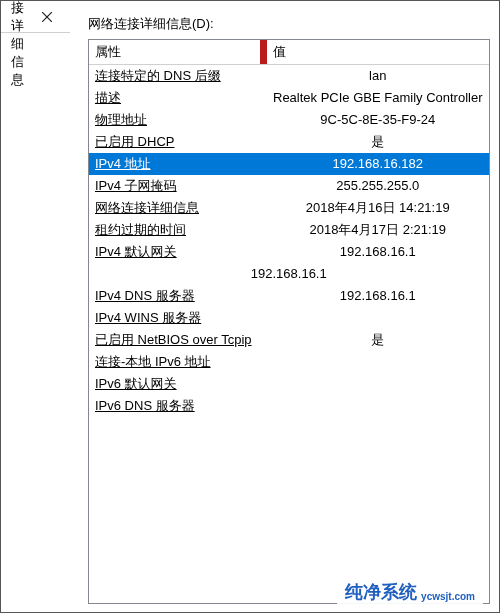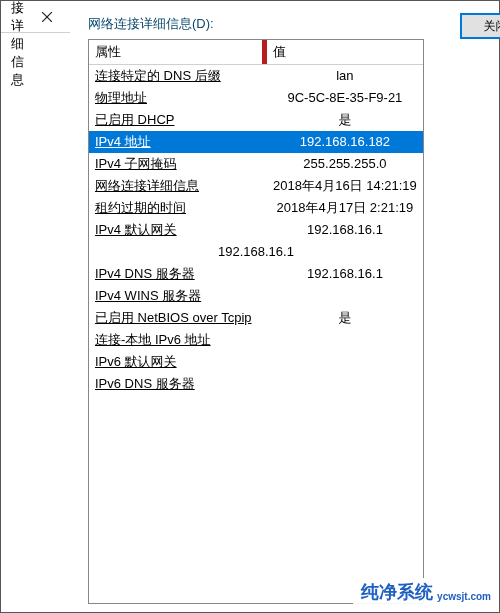--- a/index.html
+++ b/index.html
@@ -43,40 +43,40 @@
     cursor: pointer;
   }
   .content {
     flex: 1;
     padding: 14px 18px 8px 18px;
     display: flex;
     flex-direction: column;
   }
   .subtitle {
     font-size: 13px;
-    color: #0c4a6e;
+    color: #000000;
     margin-bottom: 6px;
   }
   .list-wrap {
     border: 1px solid #828790;
     background: #fff;
     flex: 1;
     overflow: hidden;
   }
   .list-header {
     display: flex;
     font-size: 13px;
     color: #000;
     border-bottom: 1px solid #d0d0d0;
     background: #ffffff;
   }
   .list-header .col {
     padding: 3px 6px;
   }
-  .col-label { width: 178px; border-right: 5px solid #b91c1c; }
+  .col-label { width: 178px; border-right: 7px solid #b91c1c; }
   .col-value { flex: 1; }
   .rows {
     overflow-y: auto;
     height: 438px;
   }
   .row {
     display: flex;
     font-size: 13px;
     color: #000;
     line-height: 22px;
@@ -111,21 +111,21 @@
     background: #e1e1e1;
     color: #000;
     font-size: 12px;
     display: inline-flex;
     align-items: center;
     justify-content: center;
     cursor: pointer;
   }
   .watermark {
     position: absolute;
-    right: 0;
+    right: 16px;
     bottom: 6px;
     padding: 2px 8px;
     background: rgba(255,255,255,0.92);
     font-size: 18px;
     font-weight: bold;
     color: #1f5fbf;
     border-radius: 2px;
     display: flex;
     align-items: flex-end;
     gap: 4px;
@@ -161,22 +161,26 @@
       <div class="list-header">
         <div class="col col-label">属性</div>
         <div class="col col-value">值</div>
       </div>
       <div class="rows" id="rows-container">
           <div class="row">
             <div class="cell-label">连接特定的 DNS 后缀</div>
             <div class="cell-value">lan</div>
           </div>
           <div class="row">
+            <div class="cell-label">描述</div>
+            <div class="cell-value">Realtek PCIe GBE Family Controller</div>
+          </div>
+          <div class="row">
             <div class="cell-label">物理地址</div>
-            <div class="cell-value">9C-5C-8E-35-F9-21</div>
+            <div class="cell-value">9C-5C-8E-35-F9-24</div>
           </div>
           <div class="row">
             <div class="cell-label">已启用 DHCP</div>
             <div class="cell-value">是</div>
           </div>
           <div class="row selected">
             <div class="cell-label">IPv4 地址</div>
             <div class="cell-value">192.168.16.182</div>
           </div>
           <div class="row">

